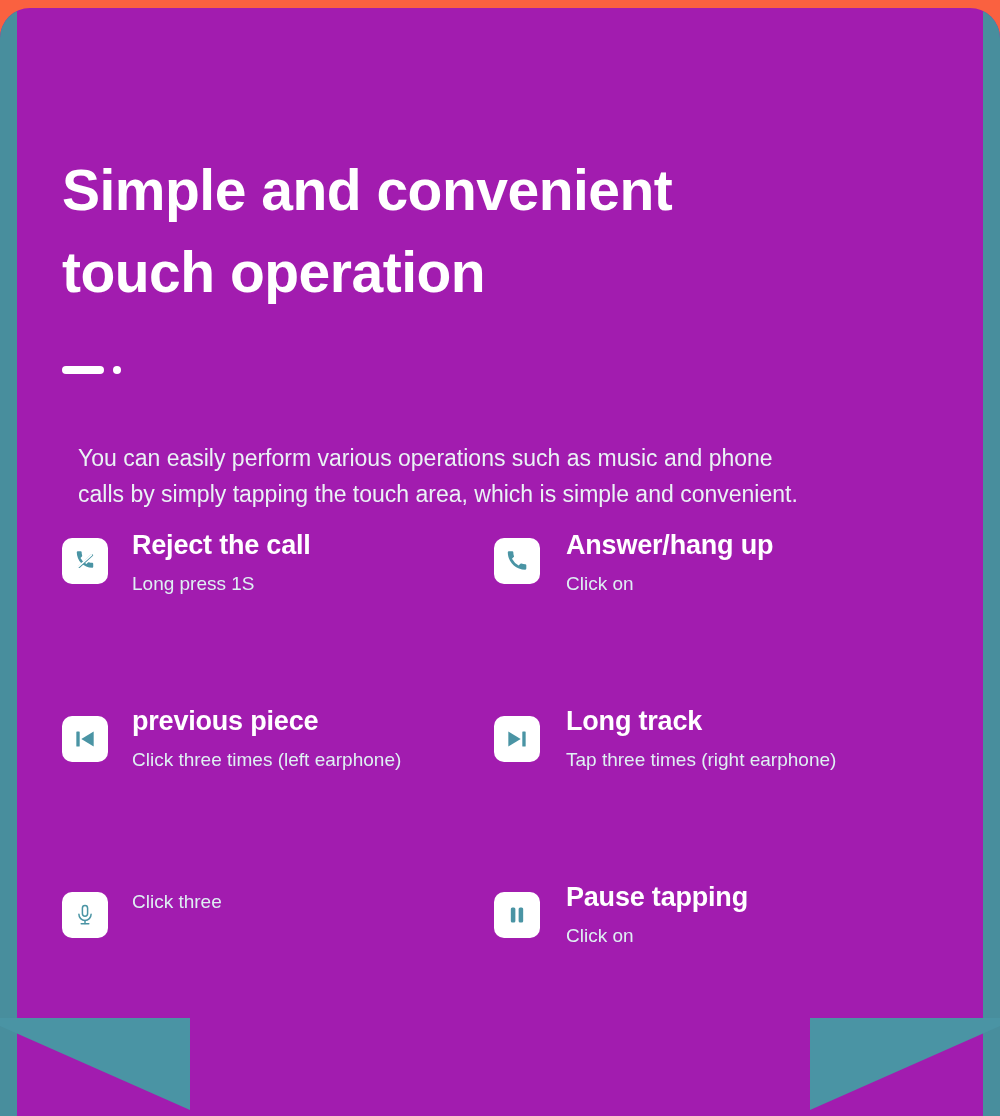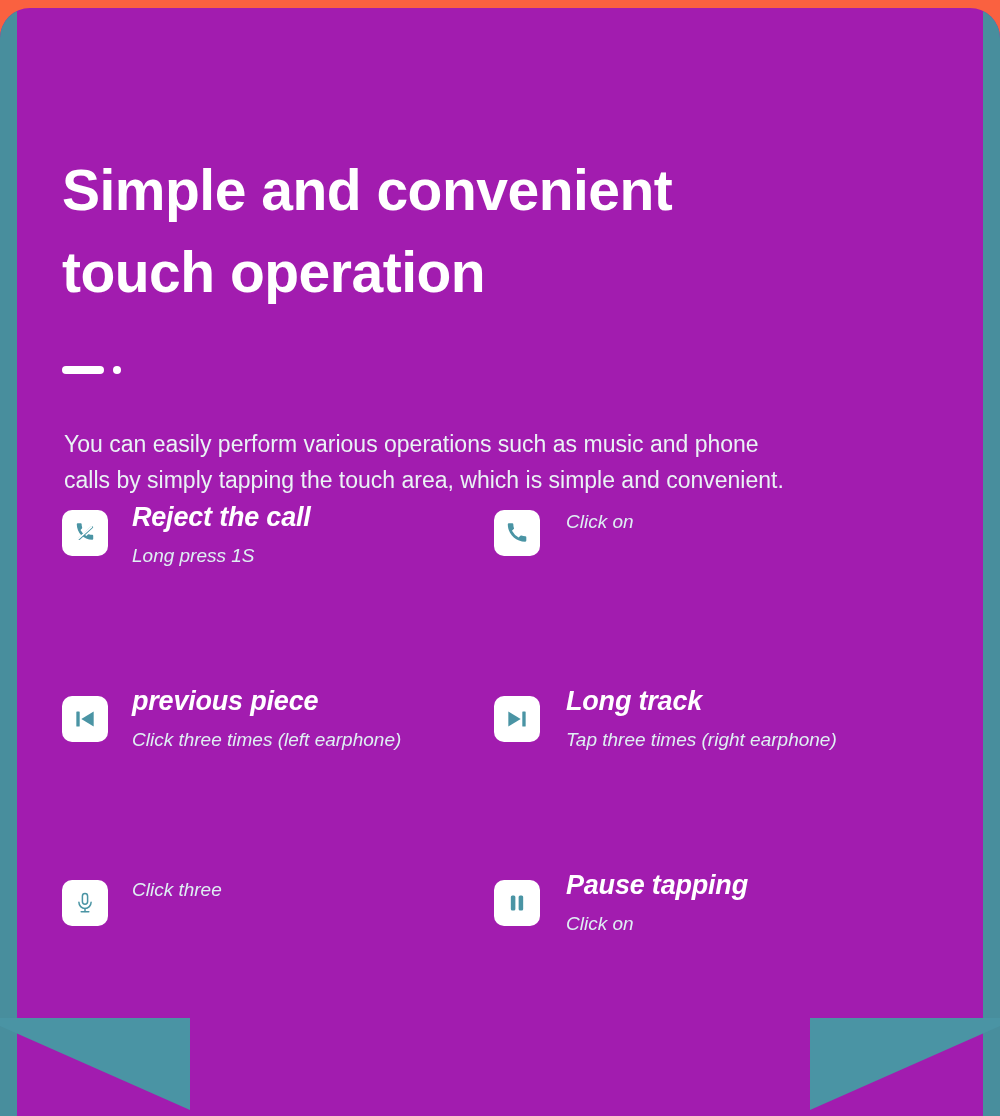--- a/index.html
+++ b/index.html
@@ -117,36 +117,35 @@
   .rule-dot {
     width: 8px;
     height: 8px;
     border-radius: 50%;
     background: #ffffff;
     margin-left: 9px;
   }
 
   
   .intro {
-    margin: 2px;
+    margin: 16px;
     padding-top: 49px;
     color: #eaf3f5;
     font-size: 23px;
     line-height: 36px;
     font-weight: normal;
     max-width: 790px;
   }
   .intro-line { display: block; white-space: pre; }
 
   
   .features {
     display: grid;
     grid-template-columns: 432px 1fr;
-    row-gap: 8px;
-    font-style: italic;
+    row-gap: 0;
   }
   .feature {
     display: flex;
     align-items: flex-start;
     height: 176px;
   }
   .feature-badge {
     flex: 0 0 auto;
     width: 46px;
     height: 46px;
@@ -251,20 +250,21 @@
           </span>
         </div>
 
         <div class="feature r1 col-right">
           <span class="feature-badge">
             <svg width="26" height="26" viewBox="0 0 24 24" aria-hidden="true">
               <path d="M19.6 14.9c-1.2 0-2.4-.2-3.5-.56a1 1 0 0 0-1.01.24l-1.55 1.55a14.9 14.9 0 0 1-6.17-6.17l1.55-1.55a1 1 0 0 0 .24-1.01A11.2 11.2 0 0 1 8.6 3.9a1 1 0 0 0-1-1H4.5a1 1 0 0 0-1 1c0 8.9 7.2 16.1 16.1 16.1a1 1 0 0 0 1-1v-3.1a1 1 0 0 0-1-1z" fill="#4a94a4"></path>
             </svg>
           </span>
           <span class="feature-text">
+            <span class="feature-title">Answer/hang up</span>
             <span class="feature-sub">Click on</span>
           </span>
         </div>
 
         <div class="feature r2 col-left">
           <span class="feature-badge">
             <svg width="26" height="26" viewBox="0 0 24 24" aria-hidden="true">
               <rect x="4" y="5" width="3.1" height="14" rx="0.6" fill="#4a94a4"></rect>
               <polygon points="20,5 20,19 8.6,12" fill="#4a94a4"></polygon>
             </svg>

